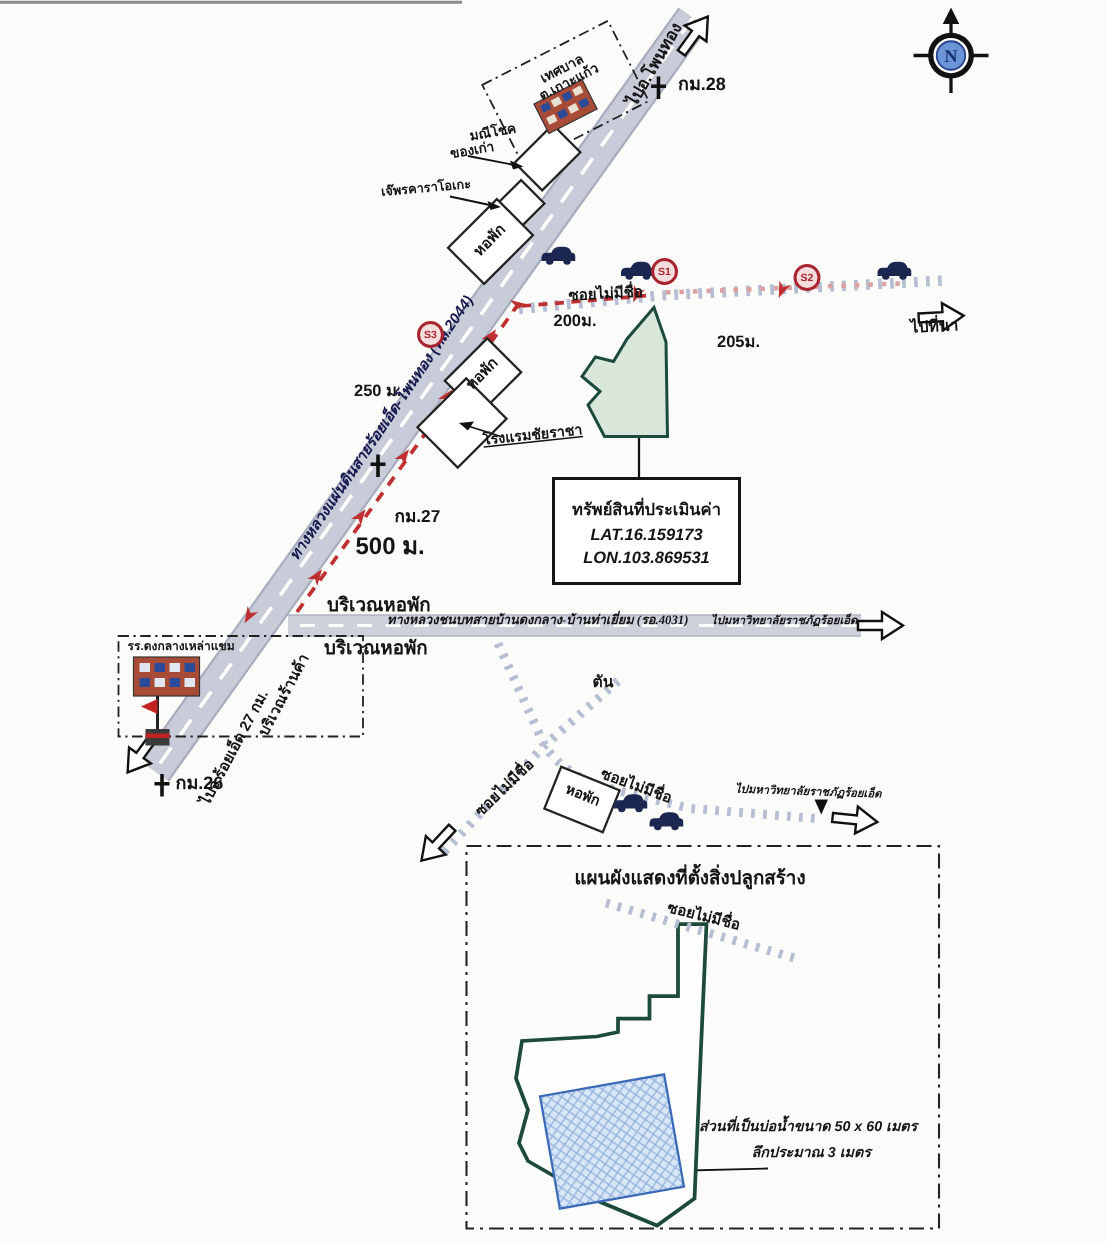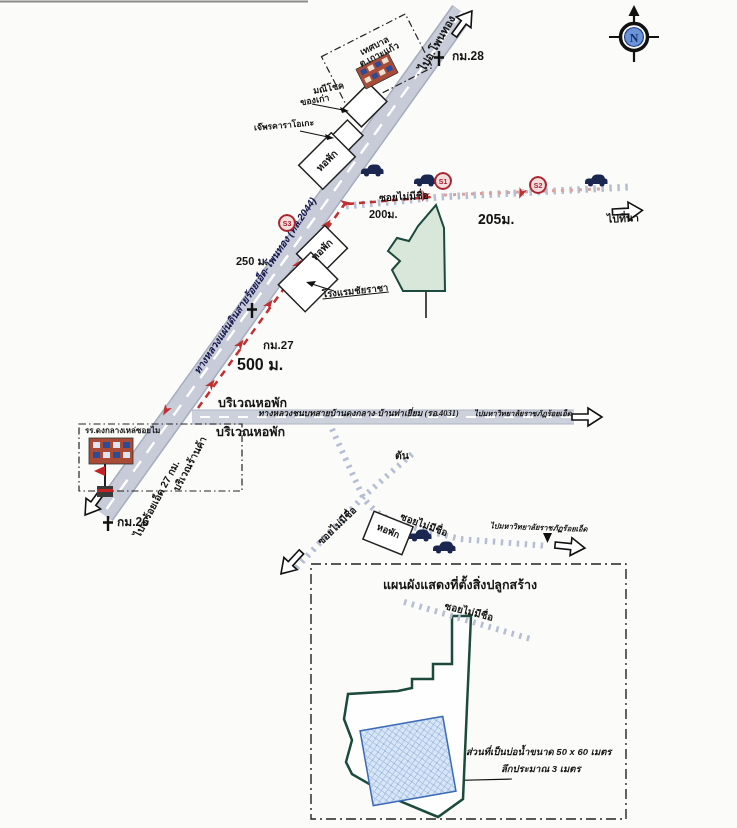--- a/index.html
+++ b/index.html
@@ -208,40 +208,45 @@
 <div class="lbl und" style="left:322px;top:286px;font-size:9.5px;transform:rotate(-6deg);">โรงแรมชัยราชา</div>
 
 <div class="lbl ctr navy it" style="left:105px;top:280px;width:300px;font-size:10px;transform:rotate(-56deg);">ทางหลวงแผ่นดินสายร้อยเอ็ด-โพนทอง (ทล.2044)</div>
 
 <div class="lbl" style="left:236px;top:255px;font-size:11px;">250 ม.</div>
 <div class="lbl" style="left:263px;top:303px;font-size:11.5px;margin-top:36px;">กม.27</div>
 <div class="lbl" style="left:237px;top:356px;font-size:16px;">500 ม.</div>
 
 <div class="lbl" style="left:379px;top:191px;font-size:10px;transform:rotate(-3deg);">ซอยไม่มีชื่อ</div>
 <div class="lbl" style="left:369px;top:208px;font-size:11px;">200ม.</div>
-<div class="lbl" style="left:478px;top:211px;font-size:14px;">205ม.</div>
+<div class="lbl" style="left:478px;top:222px;font-size:11px;">205ม.</div>
 <div class="lbl" style="left:607px;top:212px;font-size:10.5px;transform:rotate(-3deg);">ไปที่นา</div>
 
 <div class="smarker" style="left:278px;top:214px;">
       <span>S3</span>
     </div>
 <div class="smarker" style="left:434px;top:172px;">
       <span>S1</span>
     </div>
 <div class="smarker" style="left:529px;top:176px;">
       <span>S2</span>
     </div>
 
+<div class="latbox">
+  <div class="t1">ทรัพย์สินที่ประเมินค่า</div>
+  <div class="t2">LAT.16.159173</div>
+  <div class="t2">LON.103.869531</div>
+</div>
 
 <div class="lbl" style="left:218px;top:396px;font-size:12.5px;">บริเวณหอพัก</div>
 <div class="lbl it" style="left:258px;top:409px;font-size:8.5px;font-family:Liberation Serif, serif;">ทางหลวงชนบทสายบ้านดงกลาง-บ้านท่าเยี่ยม (รอ.4031)</div>
 <div class="lbl it" style="left:474px;top:410px;font-size:7.5px;">ไปมหาวิทยาลัยราชภัฏร้อยเอ็ด</div>
 <div class="lbl" style="left:216px;top:425px;font-size:12.5px;">บริเวณหอพัก</div>
 
-<div class="lbl" style="left:85px;top:426px;font-size:8px;">รร.ดงกลางเหล่ซอยไม</div>
+<div class="lbl" style="left:85px;top:426px;font-size:8px;">รร.ดงกลางเหล่าแขม</div>
 <div class="lbl ctr" style="left:147px;top:458px;width:86px;font-size:10px;transform:rotate(-62deg);">บริเวณร้านค้า</div>
 <div class="lbl ctr" style="left:107px;top:493px;width:100px;font-size:10px;transform:rotate(-62deg);">ไปจ.ร้อยเอ็ด 27 กม.</div>
 <div class="lbl" style="left:117px;top:516px;font-size:12px;">กม.26</div>
 
 <div class="lbl" style="left:395px;top:449px;font-size:10.5px;text-align:center;">ตัน</div>
 <div class="lbl ctr" style="left:304px;top:520px;width:66px;font-size:10px;transform:rotate(-44deg);">ซอยไม่มีชื่อ</div>
 <div class="lbl ctr" style="left:391px;top:519px;width:66px;font-size:10px;transform:rotate(20deg);">ซอยไม่มีชื่อ</div>
 <div class="lbl ctr" style="left:368px;top:526px;width:40px;font-size:9.5px;transform:rotate(22deg);">หอพัก</div>
 <div class="lbl it" style="left:490px;top:524px;font-size:7.5px;transform:rotate(2deg);">ไปมหาวิทยาลัยราชภัฏร้อยเอ็ด</div>
 

